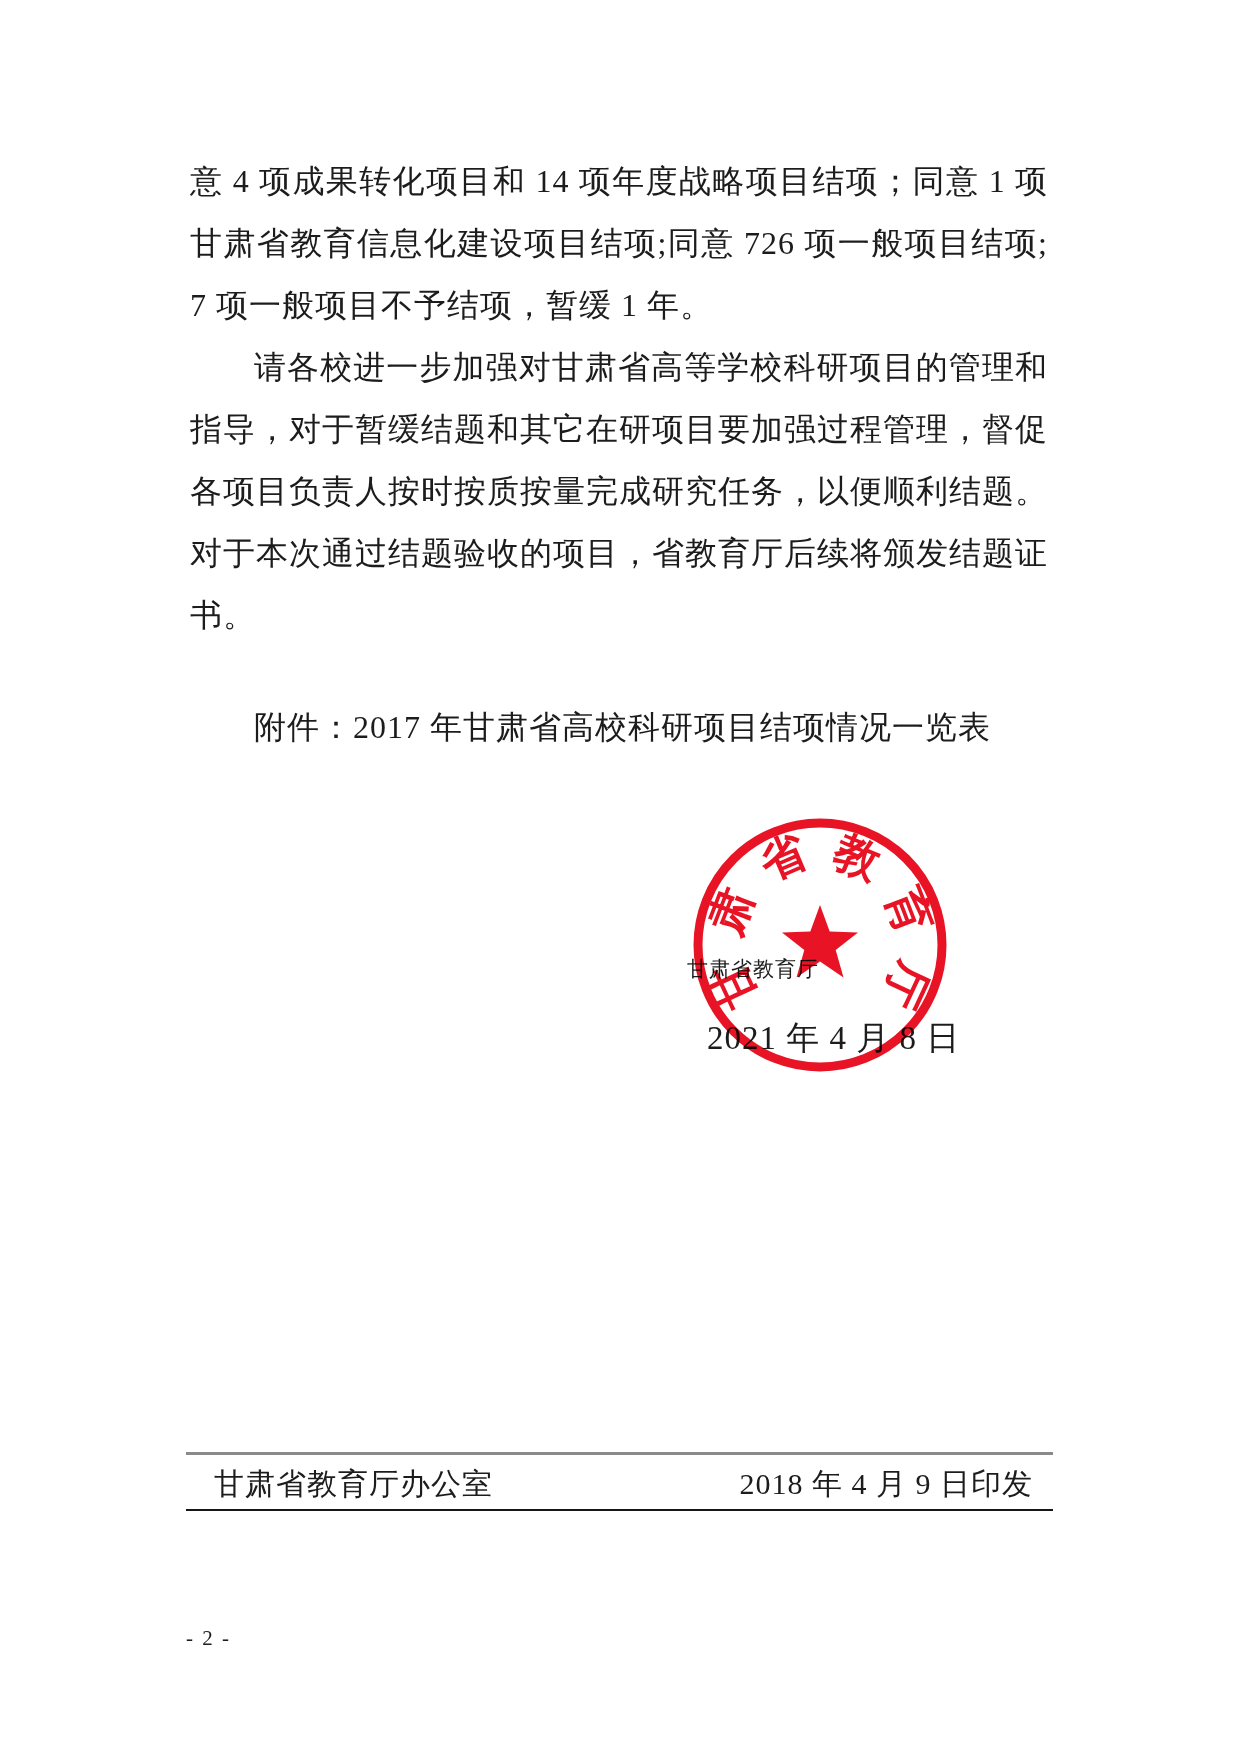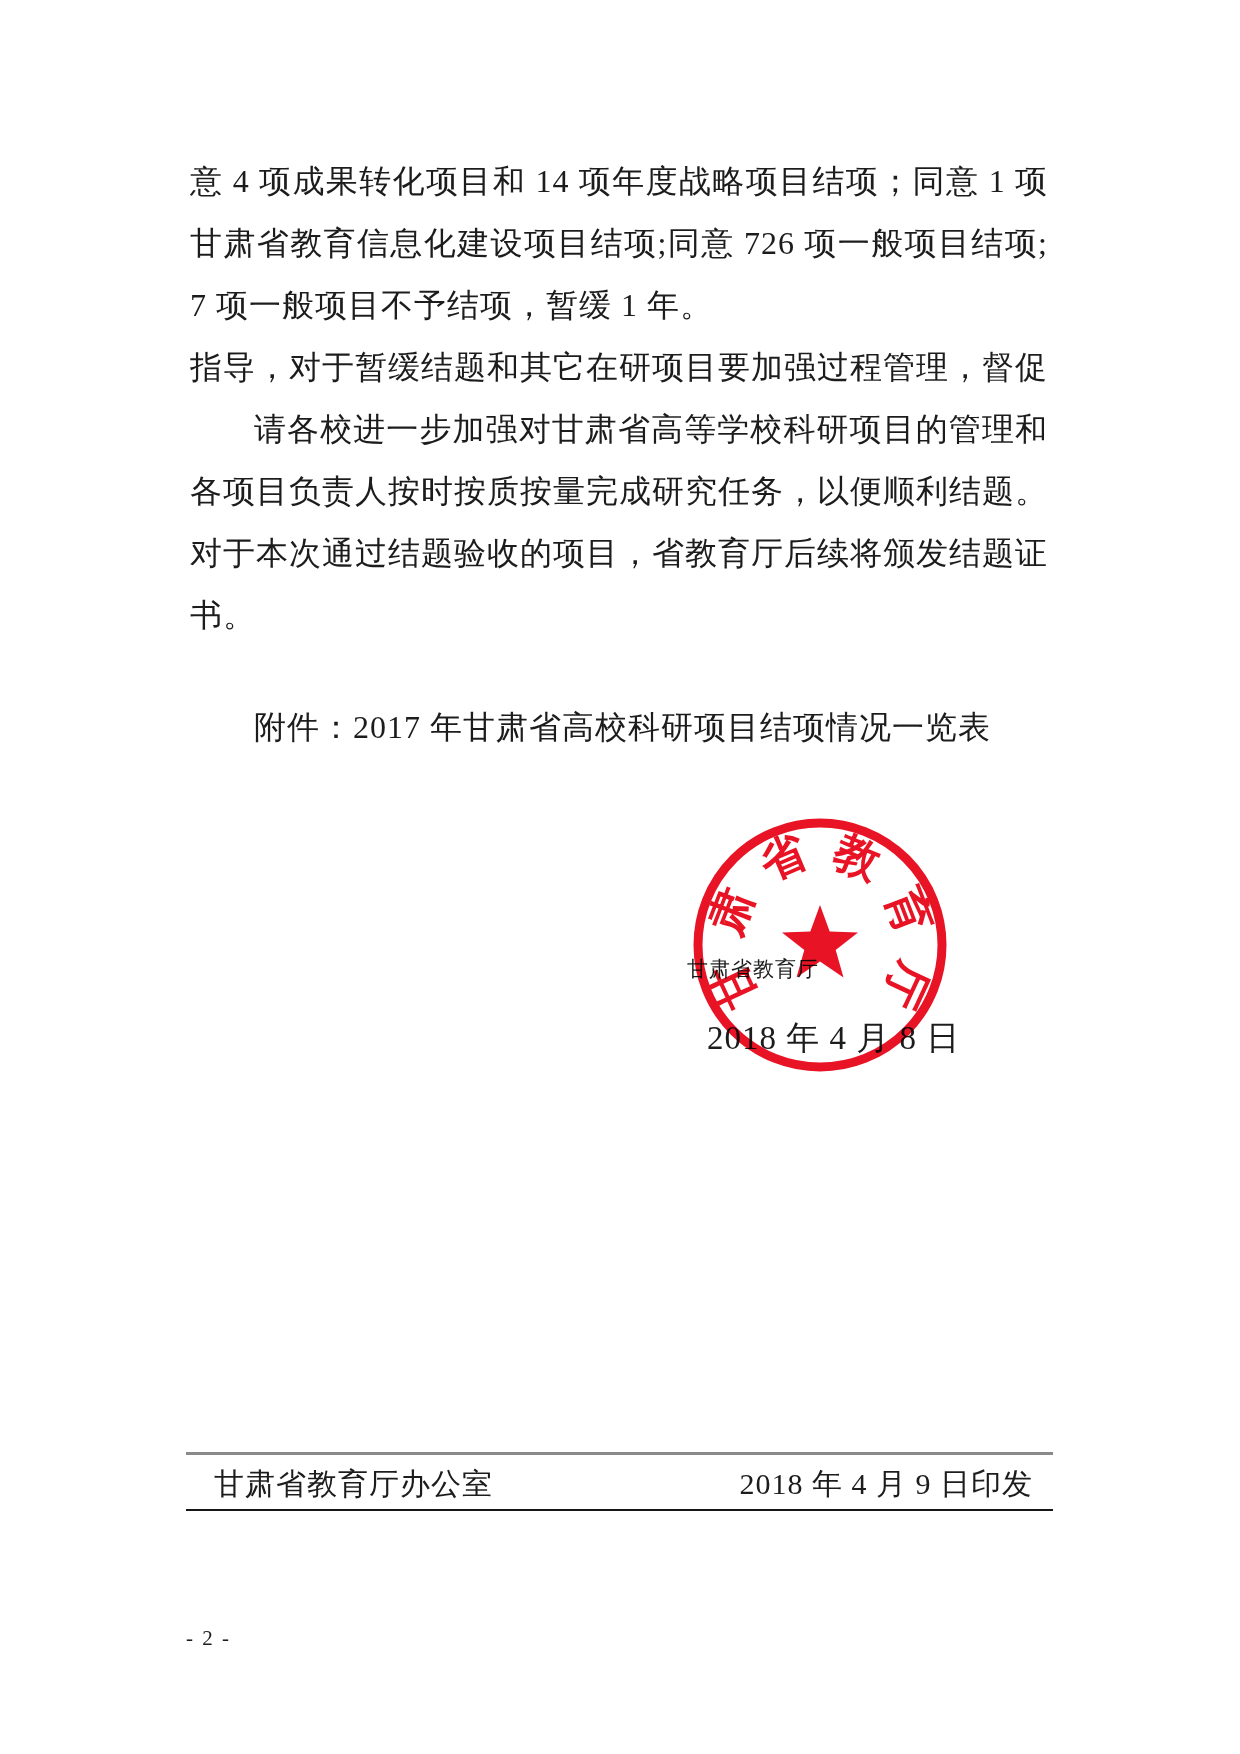--- a/index.html
+++ b/index.html
@@ -113,31 +113,31 @@
 </style>
 </head>
 <body>
 
 <div class="page">
 
   <div class="body-text">
     <div class="body-line full">意 4 项成果转化项目和 14 项年度战略项目结项；同意 1 项</div>
     <div class="body-line full">甘肃省教育信息化建设项目结项;同意 726 项一般项目结项;</div>
     <div class="body-line">7 项一般项目不予结项，暂缓 1 年。</div>
+    <div class="body-line full indent">请各校进一步加强对甘肃省高等学校科研项目的管理和</div>
     <div class="body-line full">指导，对于暂缓结题和其它在研项目要加强过程管理，督促</div>
-    <div class="body-line full indent">请各校进一步加强对甘肃省高等学校科研项目的管理和</div>
     <div class="body-line full">各项目负责人按时按质按量完成研究任务，以便顺利结题。</div>
     <div class="body-line full">对于本次通过结题验收的项目，省教育厅后续将颁发结题证</div>
     <div class="body-line">书。</div>
   </div>
 
   <div class="attachment-line">附件：2017 年甘肃省高校科研项目结项情况一览表</div>
 
   <div class="signature-issuer">甘肃省教育厅</div>
-  <div class="signature-date">2018 年 4 月 8 日</div>
+  <div class="signature-date">2021 年 4 月 8 日</div>
 
   <div class="seal">
     <svg viewBox="0 0 284 284">
       <circle cx="142" cy="142" r="122" fill="none" stroke="#e60012" stroke-width="9"></circle>
       <polygon fill="#e60012" points="142,102 151.7,128.6 180,129.6 157.7,147.1 165.5,174.4 142,158.5 118.5,174.4 126.3,147.1 104,129.6 132.3,128.6"></polygon>
       <text x="142" y="62" text-anchor="middle" transform="rotate(-115 142 142)">甘</text>
       <text x="142" y="62" text-anchor="middle" transform="rotate(-69 142 142)">肃</text>
       <text x="142" y="62" text-anchor="middle" transform="rotate(-23 142 142)">省</text>
       <text x="142" y="62" text-anchor="middle" transform="rotate(23 142 142)">教</text>
       <text x="142" y="62" text-anchor="middle" transform="rotate(69 142 142)">育</text>

